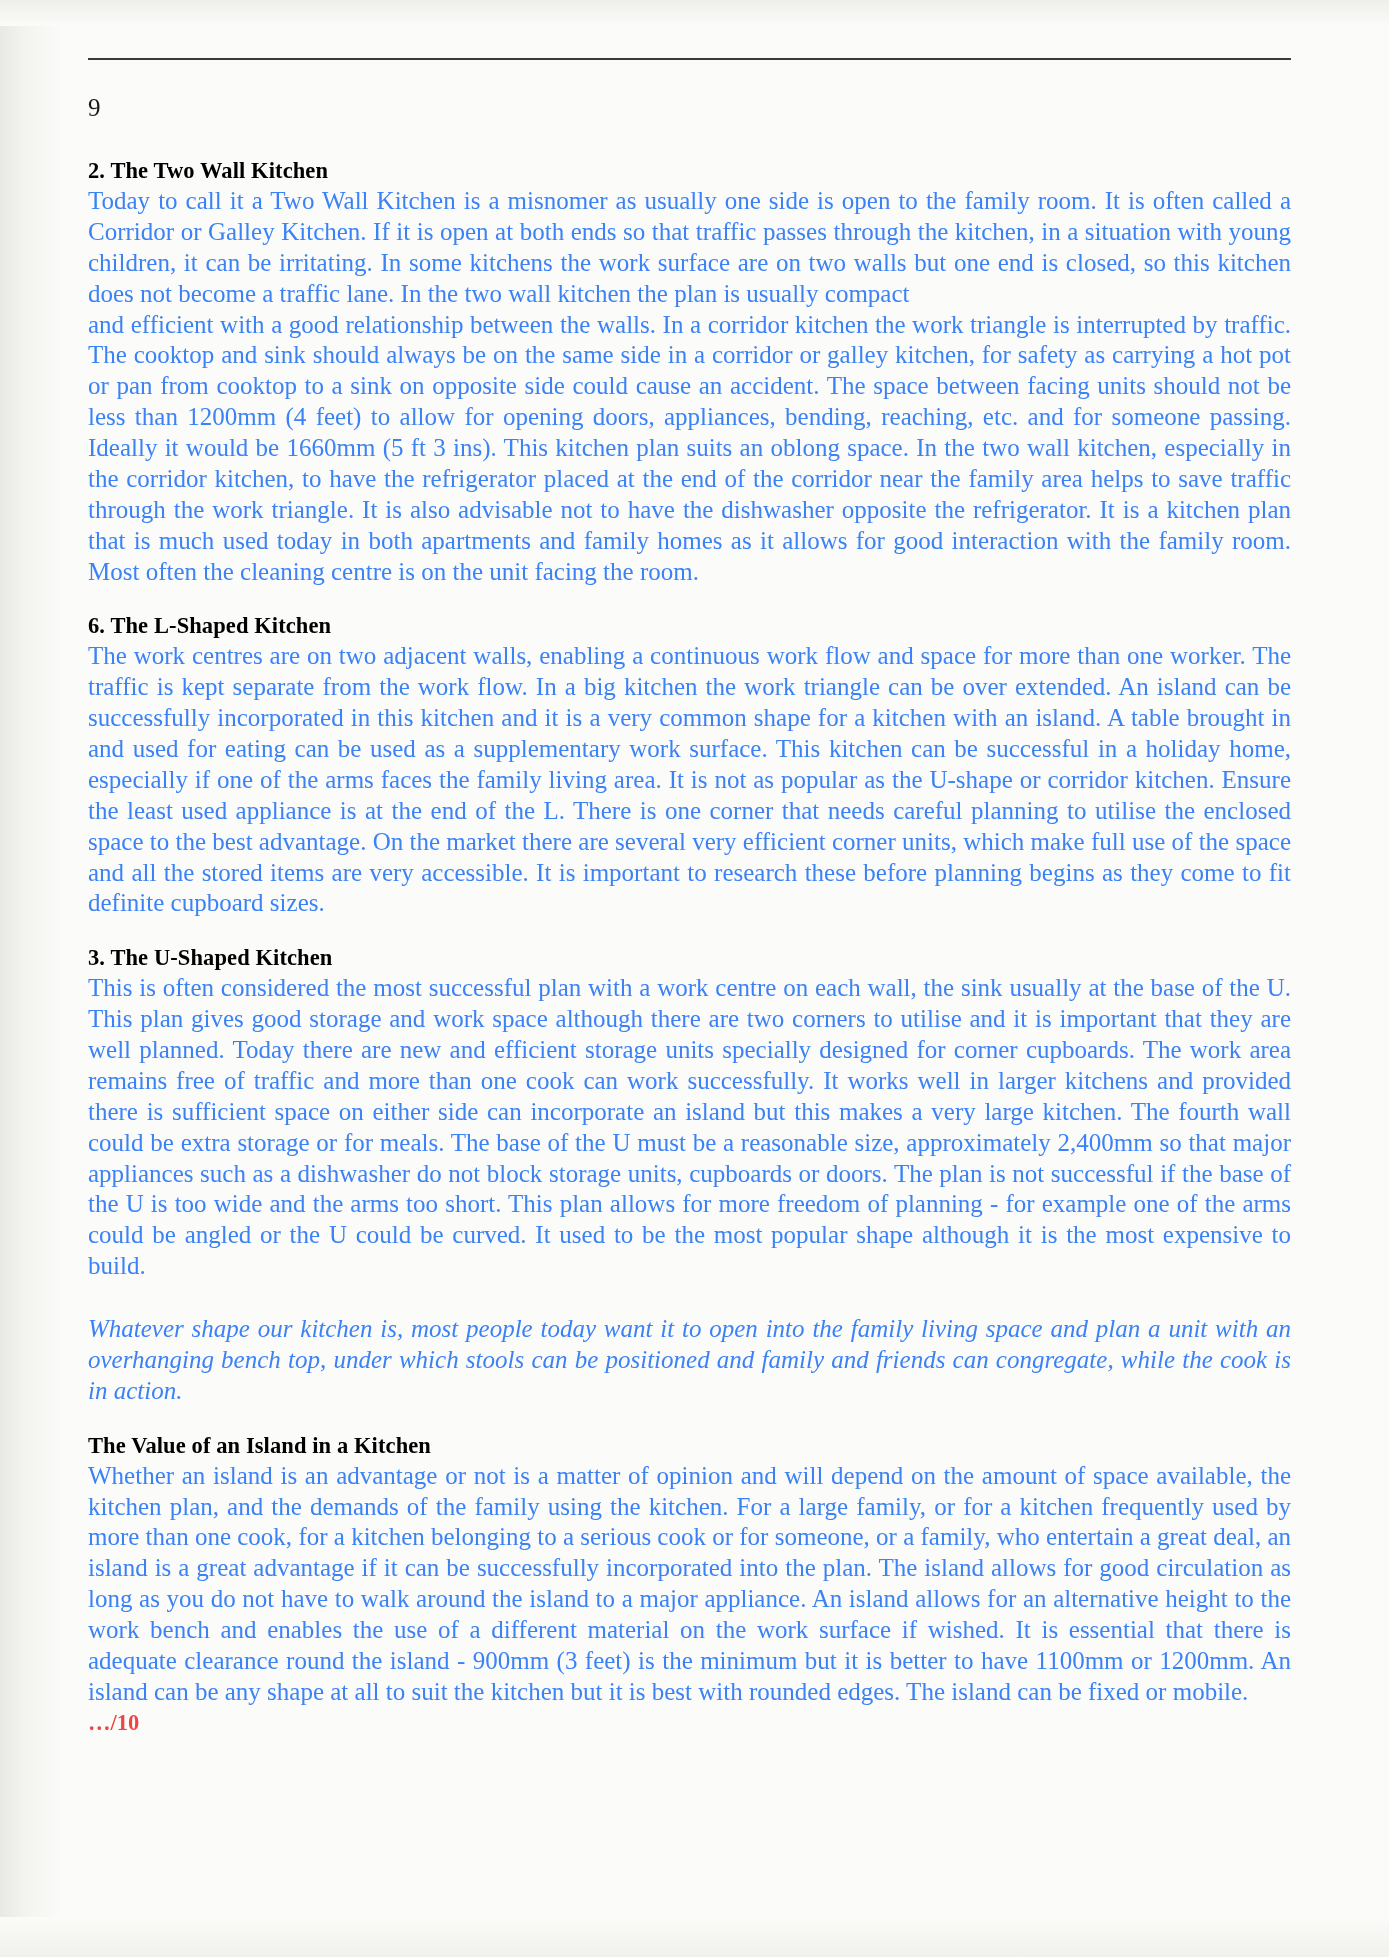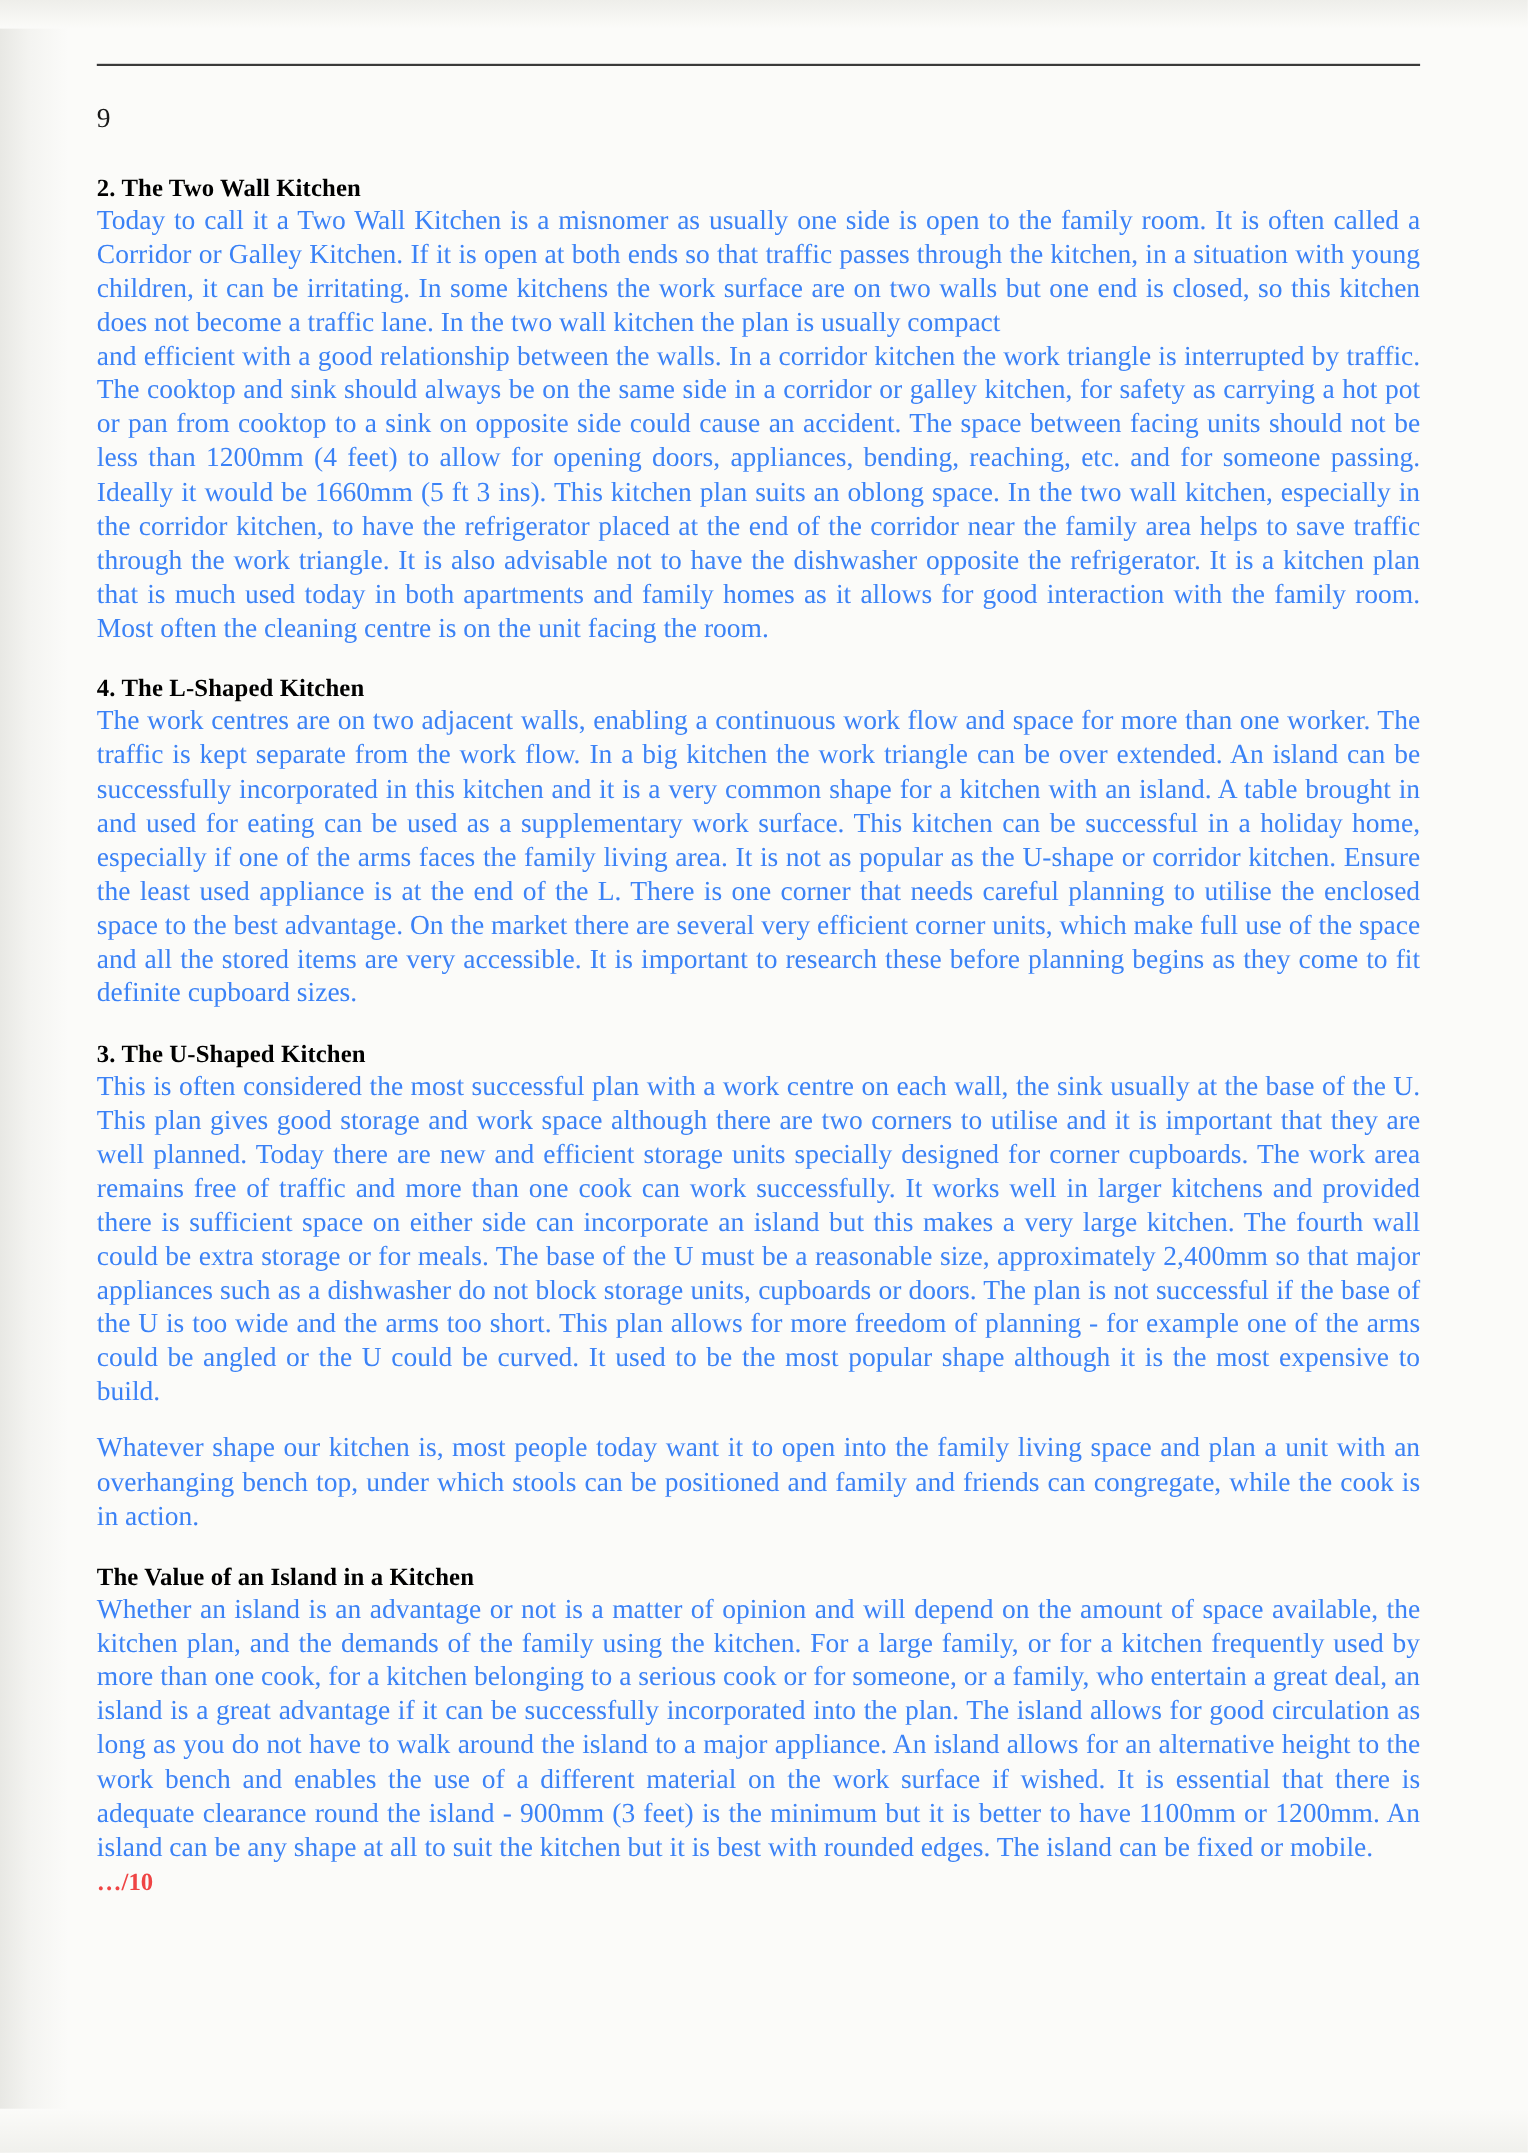--- a/index.html
+++ b/index.html
@@ -90,21 +90,22 @@
     line-height: 1.235;
     text-align: justify;
     text-justify: inter-word;
     margin: 0;
     color: #3b82f6;
   }
   .para + .para {
     margin-top: 0;
   }
   .para.spaced {
-    margin-top: 20px;
+    margin-top: 32px;
+    font-style: italic;
   }
   .footer-mark {
     font-size: 22.5px;
     font-weight: bold;
     margin-top: 2px;
     color: #ef4444;
   }
 </style>
 </head>
 <body>
@@ -121,21 +122,21 @@
       <hr class="header-rule">
     </header>
 
     <section class="section">
       <h2 class="section-heading">2. The Two Wall Kitchen</h2>
       <p class="para">Today to call it a Two Wall Kitchen is a misnomer as usually one side is open to the family room.  It is often called a Corridor or Galley Kitchen. If it is open at both ends so that traffic passes through the kitchen, in a situation with young children, it can be irritating. In some kitchens the work surface are on two walls but one end is closed, so this kitchen does not become a traffic lane. In the two wall kitchen the plan is usually compact</p>
       <p class="para">and efficient with a good relationship between the walls.  In a corridor kitchen the work triangle is interrupted by traffic. The cooktop and sink should always be on the same side in a corridor or galley  kitchen, for safety as carrying a hot pot or pan from cooktop to a sink on opposite side could cause an accident. The space between facing units should not be less than 1200mm (4 feet) to allow for opening doors, appliances, bending, reaching, etc. and for someone passing. Ideally it would be 1660mm (5 ft 3 ins). This kitchen plan suits an oblong space.  In the two wall kitchen, especially in the corridor kitchen, to have the refrigerator placed at the end of the corridor near the family area helps to save traffic through the work triangle. It is also advisable not to have the dishwasher opposite the refrigerator.  It is a kitchen plan that is much used today in both apartments and family homes as it allows for good interaction with the family room.  Most often the cleaning centre is on the unit facing the room.</p>
     </section>
 
     <section class="section">
-      <h2 class="section-heading">4. The L-Shaped Kitchen</h2>
+      <h2 class="section-heading">6. The L-Shaped Kitchen</h2>
       <p class="para">The work centres are on two adjacent walls, enabling a continuous work flow and space for more than one worker. The traffic is kept separate from the work flow. In a big kitchen the work triangle can be over extended. An island can be successfully incorporated in this kitchen and it is a very common shape for a kitchen with an island. A table brought in and used for eating can be used as a supplementary work surface. This kitchen can be successful in a holiday home, especially if one of the arms faces the family living area. It is not as popular as the U-shape or corridor kitchen. Ensure the least used appliance is at the end of the L. There is one corner that needs careful planning to utilise the enclosed space to the best advantage. On the market there are several very efficient corner units, which make full use of the space and all the stored items are very accessible. It is important to research these before planning begins as they come to fit definite cupboard sizes.</p>
     </section>
 
     <section class="section">
       <h2 class="section-heading">3. The U-Shaped Kitchen</h2>
       <p class="para">This is often considered the most successful plan with a work centre on each wall, the sink usually at the base of the U. This plan gives good storage and work space although there are two corners to utilise and it is important that they are well planned. Today there are new and efficient storage units specially designed for corner cupboards. The work area remains free of traffic and more than one cook can work successfully. It works well in larger kitchens and provided there is sufficient space on either side can incorporate an island but this makes a very large kitchen. The fourth wall could be extra storage or for meals. The base of the U must be a reasonable size, approximately 2,400mm so that major appliances such as a dishwasher do not block storage units, cupboards or doors. The plan is not successful if the base of the U is too wide and the arms too short. This plan allows for more freedom of planning - for example one of the arms could be angled or the U could be curved. It used to be the most popular shape although it is the most expensive to build.</p>
       <p class="para spaced">Whatever shape our kitchen is, most people today want it to open into the family living space and plan a unit with an overhanging bench top, under which stools can be positioned and family and friends can congregate, while the cook is in action.</p>
     </section>
 
     <section class="section">

